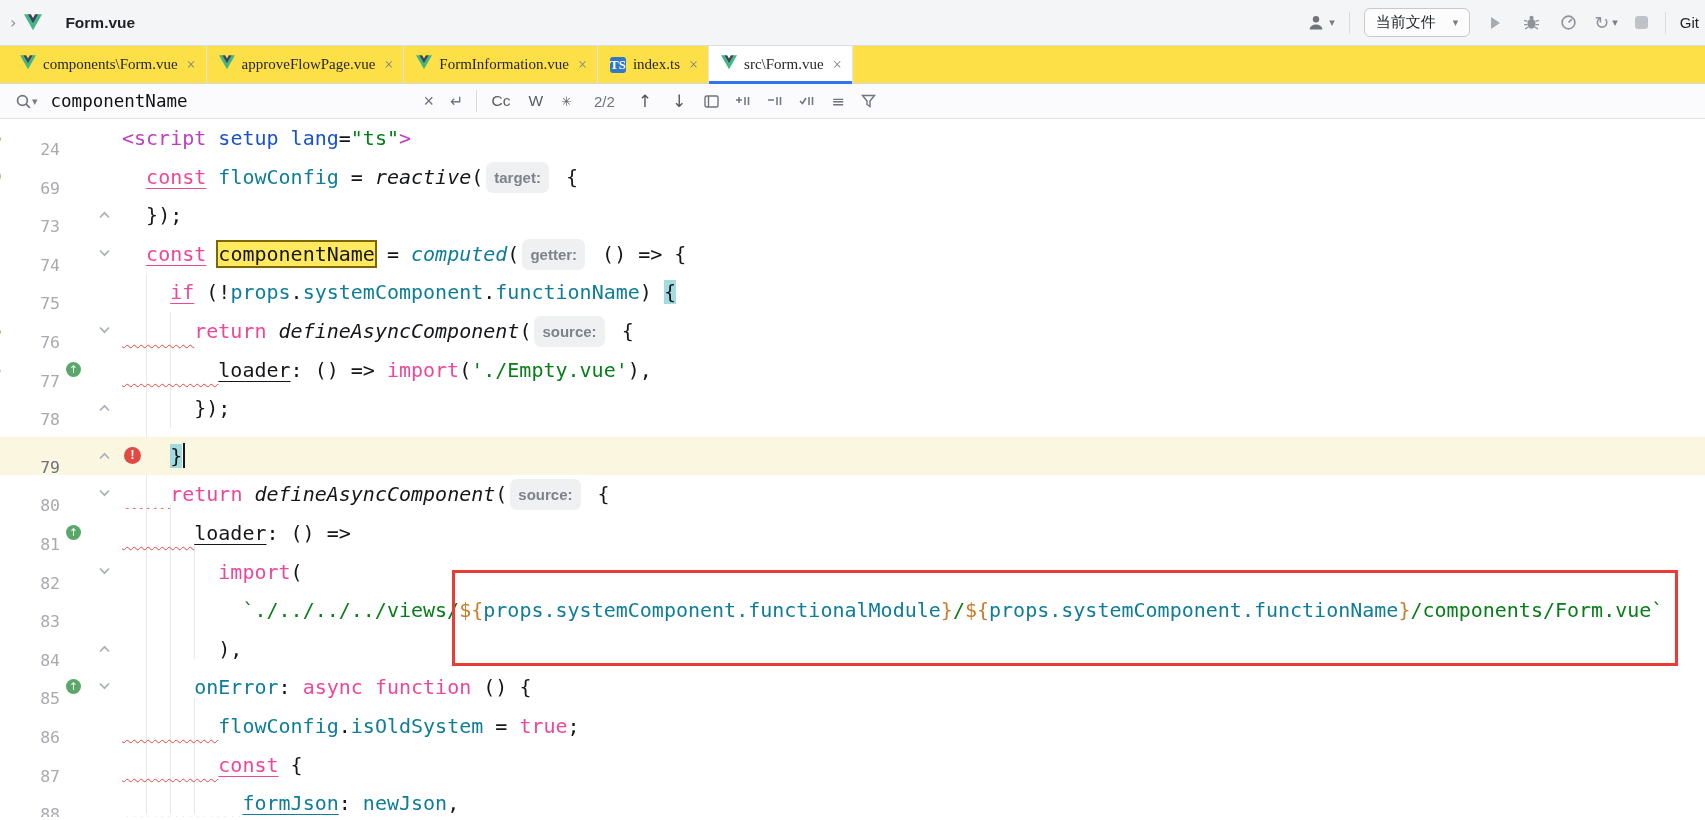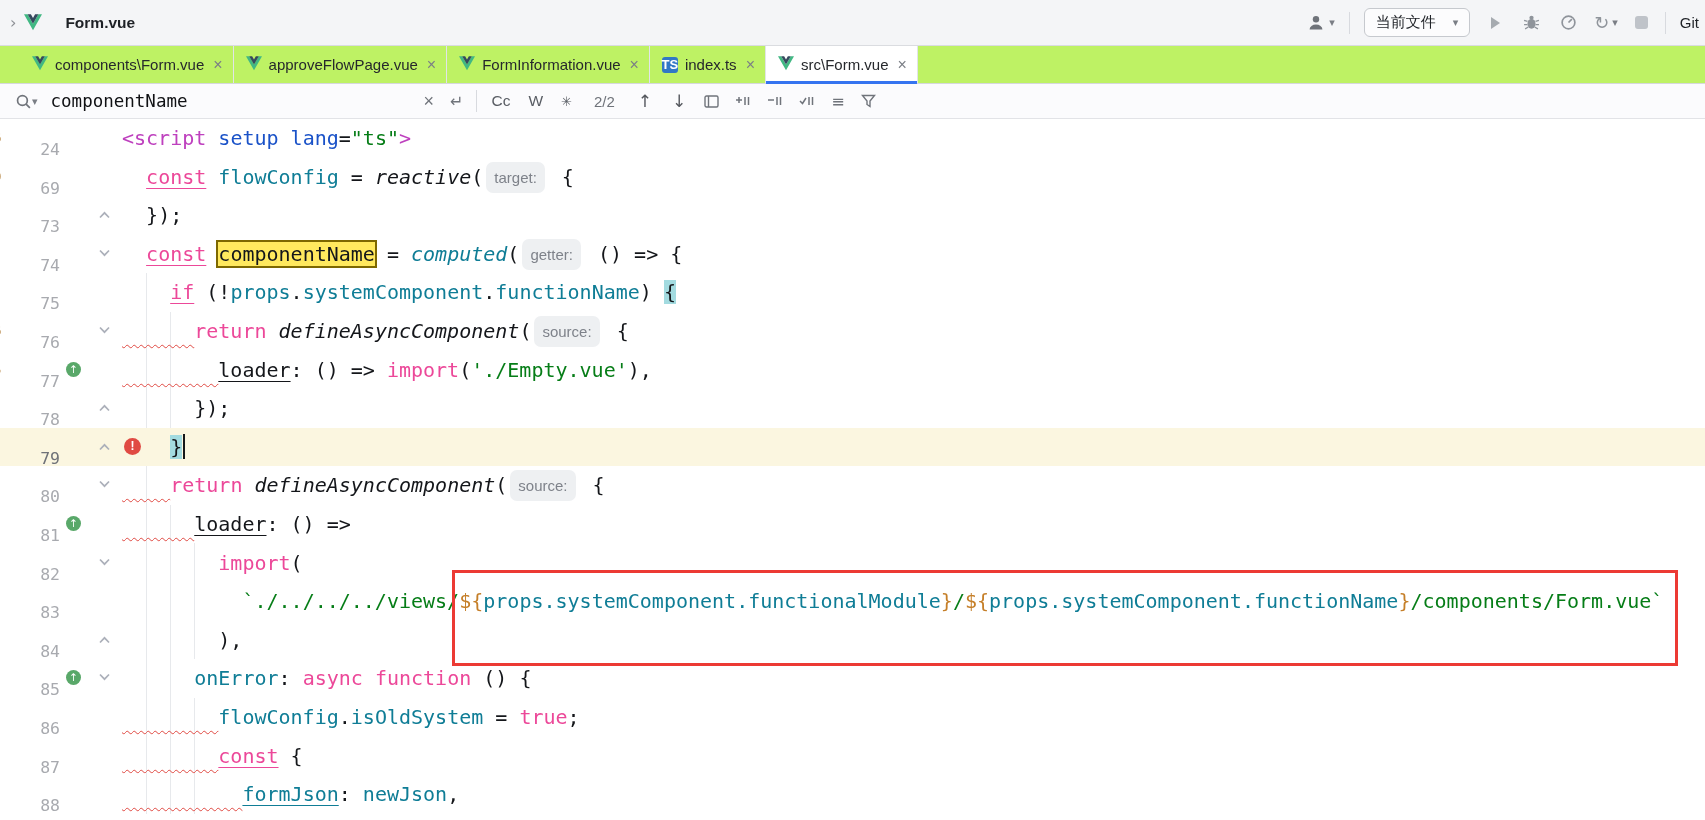--- a/index.html
+++ b/index.html
@@ -13,22 +13,22 @@
   .tb-right{margin-left:auto;display:flex;align-items:center;gap:14px;}
   .tb-btn{display:flex;align-items:center;gap:3px;color:#6F737A;}
   .cfg-btn{display:flex;align-items:center;gap:17px;border:1px solid #C6C9CE;border-radius:6px;
            padding:4px 11px;font-size:15px;color:#1E2126;background:#FCFCFD;}
   .sep{width:1px;height:22px;background:#D8DADF;}
   .caret-down{font-size:11px;color:#7A7E85;}
   .stop-sq{width:13px;height:13px;background:#BFC3C9;border-radius:3px;}
   .git-label{font-size:15px;color:#1E2126;white-space:nowrap;}
   .rerun{font-size:18px;color:#8F949B;font-family:"DejaVu Sans",sans-serif;}
   
-  .tabbar{height:38px;background:#bef264;border-bottom:1px solid #D6D8DD;
-          display:flex;align-items:stretch;padding-left:20px;}
+  .tabbar{height:38px;background:#fde047;border-bottom:1px solid #D6D8DD;
+          display:flex;align-items:stretch;padding-left:8px;font-family:Liberation Serif, serif;}
   .tab{display:flex;align-items:center;gap:7px;padding:0 10px 0 12px;font-size:15px;
        color:#26282C;border-right:1px solid #E2E4E8;position:relative;white-space:nowrap;}
   .tab.active{background:#fff;}
   .tab.active::after{content:"";position:absolute;left:0;right:0;bottom:-1px;height:3px;background:#3574F0;}
   .tab-close{color:#7B7F86;font-size:16px;margin-left:2px;}
   .ts-badge{width:16px;height:16px;border-radius:3px;background:#3178C6;color:#fff;
             font-size:13px;font-weight:700;display:flex;align-items:center;justify-content:center;}
   
   .searchbar{height:35px;background:#FBFBFD;border-bottom:1px solid #E2E3E7;display:flex;
              align-items:center;padding:0 12px;gap:10px;font-size:15px;color:#6F737A;}
@@ -36,42 +36,42 @@
                 font-family:"DejaVu Sans Mono","Liberation Mono",monospace;font-size:17.5px;}
   .toggle{font-size:15.5px;color:#595D64;padding:2px 4px;}
   .count{color:#6F737A;margin:12px 8px;}
   .nav-arrow{font-size:17px;color:#55585E;padding:0 5px;font-family:"DejaVu Sans",sans-serif;}
   .icon-btn{display:flex;align-items:center;padding:0 3px;color:#70747B;}
   .glyph{font-family:"DejaVu Sans",sans-serif;}
   
   .editor{position:relative;height:698px;background:#fff;overflow:hidden;
           font-family:"DejaVu Sans Mono","Liberation Mono",monospace;font-size:20px;}
   .code-row{position:relative;height:38.6px;line-height:38.6px;white-space:pre;}
-  .code-row.current{background:#FBF6E0;}
+  .code-row.current{background:#FBF6E0;margin-top:9px;}
   .lnum{position:absolute;left:0;top:12px;width:60px;text-align:right;color:#A8AAAF;font-size:16.5px;}
   .code-row.current .lnum{color:#6F7278;}
   .codetext{position:absolute;left:122px;top:0;z-index:1;}
   .tk-kw{color:#ec4899;}
   .tk-id{color:#0F7D96;}
   .tk-txt{color:#14161A;}
   .tk-fn{font-style:italic;color:#14161A;}
   .tk-fni{font-style:italic;color:#0F7D96;}
   .tk-str{color:#067D17;}
   .tk-int{color:#C57F29;}
   .tk-tag{color:#BE40BE;}
   .tk-attr{color:#1A52C8;}
   .u{text-decoration:underline;text-underline-offset:4px;text-decoration-thickness:1.3px;}
   .tk-wavy{text-decoration:underline wavy #E04A43;text-decoration-thickness:1.3px;
            text-underline-offset:6px;text-decoration-skip-ink:none;}
   .tk-match{background:#FFE95E;outline:2px solid #7D6800;color:#14161A;}
   .tk-brace{background:#A3DBE0;color:#14161A;}
   .caretbar{display:inline-block;width:2px;height:25px;background:#15171A;vertical-align:-5px;margin-left:1px;}
   .pill{display:inline-block;background:#EEF0F2;color:#7E828A;border-radius:7px;
         font-family:"Liberation Sans",sans-serif;font-size:15px;line-height:23px;
-        padding:4px 8px;vertical-align:middle;margin:0 5px 0 3px;position:relative;top:-1px;}
+        padding:4px 8px;vertical-align:middle;margin:0 5px 0 3px;position:relative;top:-1px;font-weight:bold;}
   .fold{position:absolute;left:98px;top:14px;z-index:2;line-height:0;}
   .fold.up{transform:rotate(180deg);}
   .gcirc{position:absolute;left:66px;top:11px;width:15px;height:15px;border-radius:50%;
          background:#59A869;color:#fff;font-size:10.5px;line-height:15px;text-align:center;
          z-index:2;font-family:"DejaVu Sans",sans-serif;}
   .errc{position:absolute;left:124px;top:10px;width:17px;height:17px;border-radius:50%;
         background:#E04A43;color:#fff;font-weight:700;font-size:12px;line-height:17px;
         text-align:center;z-index:3;font-family:"Liberation Sans",sans-serif;}
   .edge{position:absolute;left:-6px;top:0;color:#B98A4A;font-size:12.5px;z-index:2;}
   .iguide{position:absolute;width:1px;background:#E7E9EC;z-index:0;}

